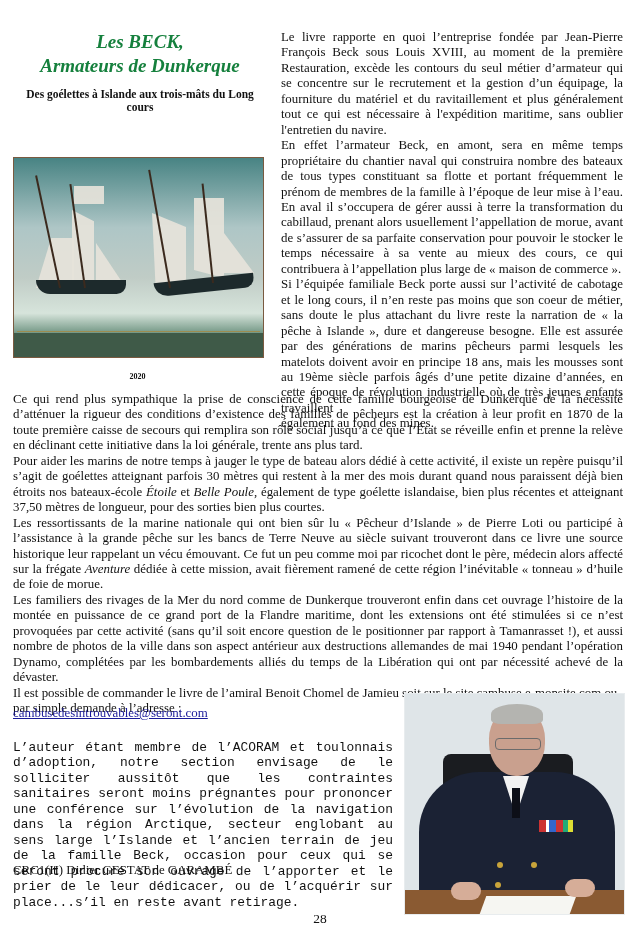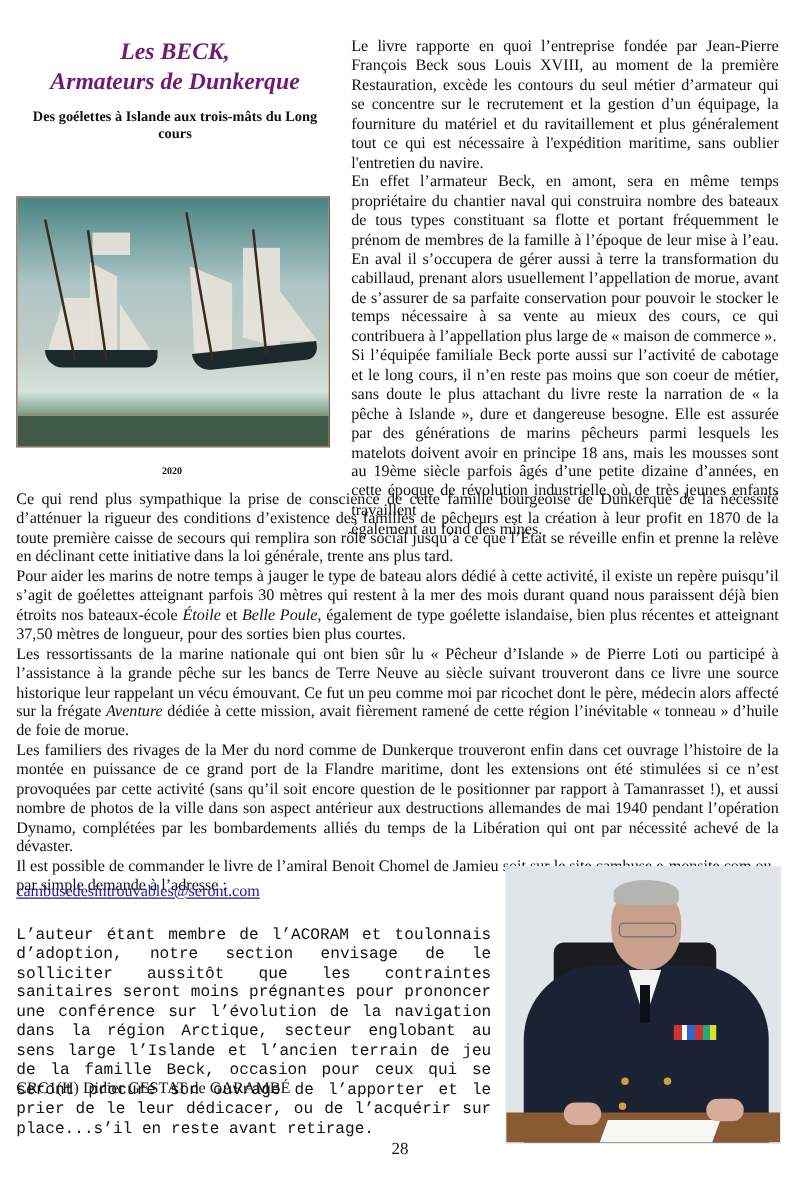--- a/index.html
+++ b/index.html
@@ -3,21 +3,21 @@
 <meta charset="utf-8">
 <style>
   html, body { margin: 0; padding: 0; background: #ffffff; }
   body {
     width: 640px; height: 942px; position: relative; overflow: hidden;
     font-family: "Liberation Serif", serif; color: #111111;
   }
   .abs { position: absolute; }
   .title-block { left: 0; top: 30px; width: 280px; text-align: center; }
   .title-line {
-    color: #701a75; font-weight: bold; font-style: italic;
+    color: #15803d; font-weight: bold; font-style: italic;
     font-family: "Liberation Serif", serif;
   }
   .t1 { font-size: 19px; line-height: 24px; }
   .t2 { font-size: 19px; line-height: 24px; }
   .t3 { font-size: 15px; line-height: 22px; }
   .subtitle {
     margin-top: 10px; font-size: 11.5px; line-height: 13px; font-weight: bold; 
     padding: 0 20px;
   }
   .painting {

